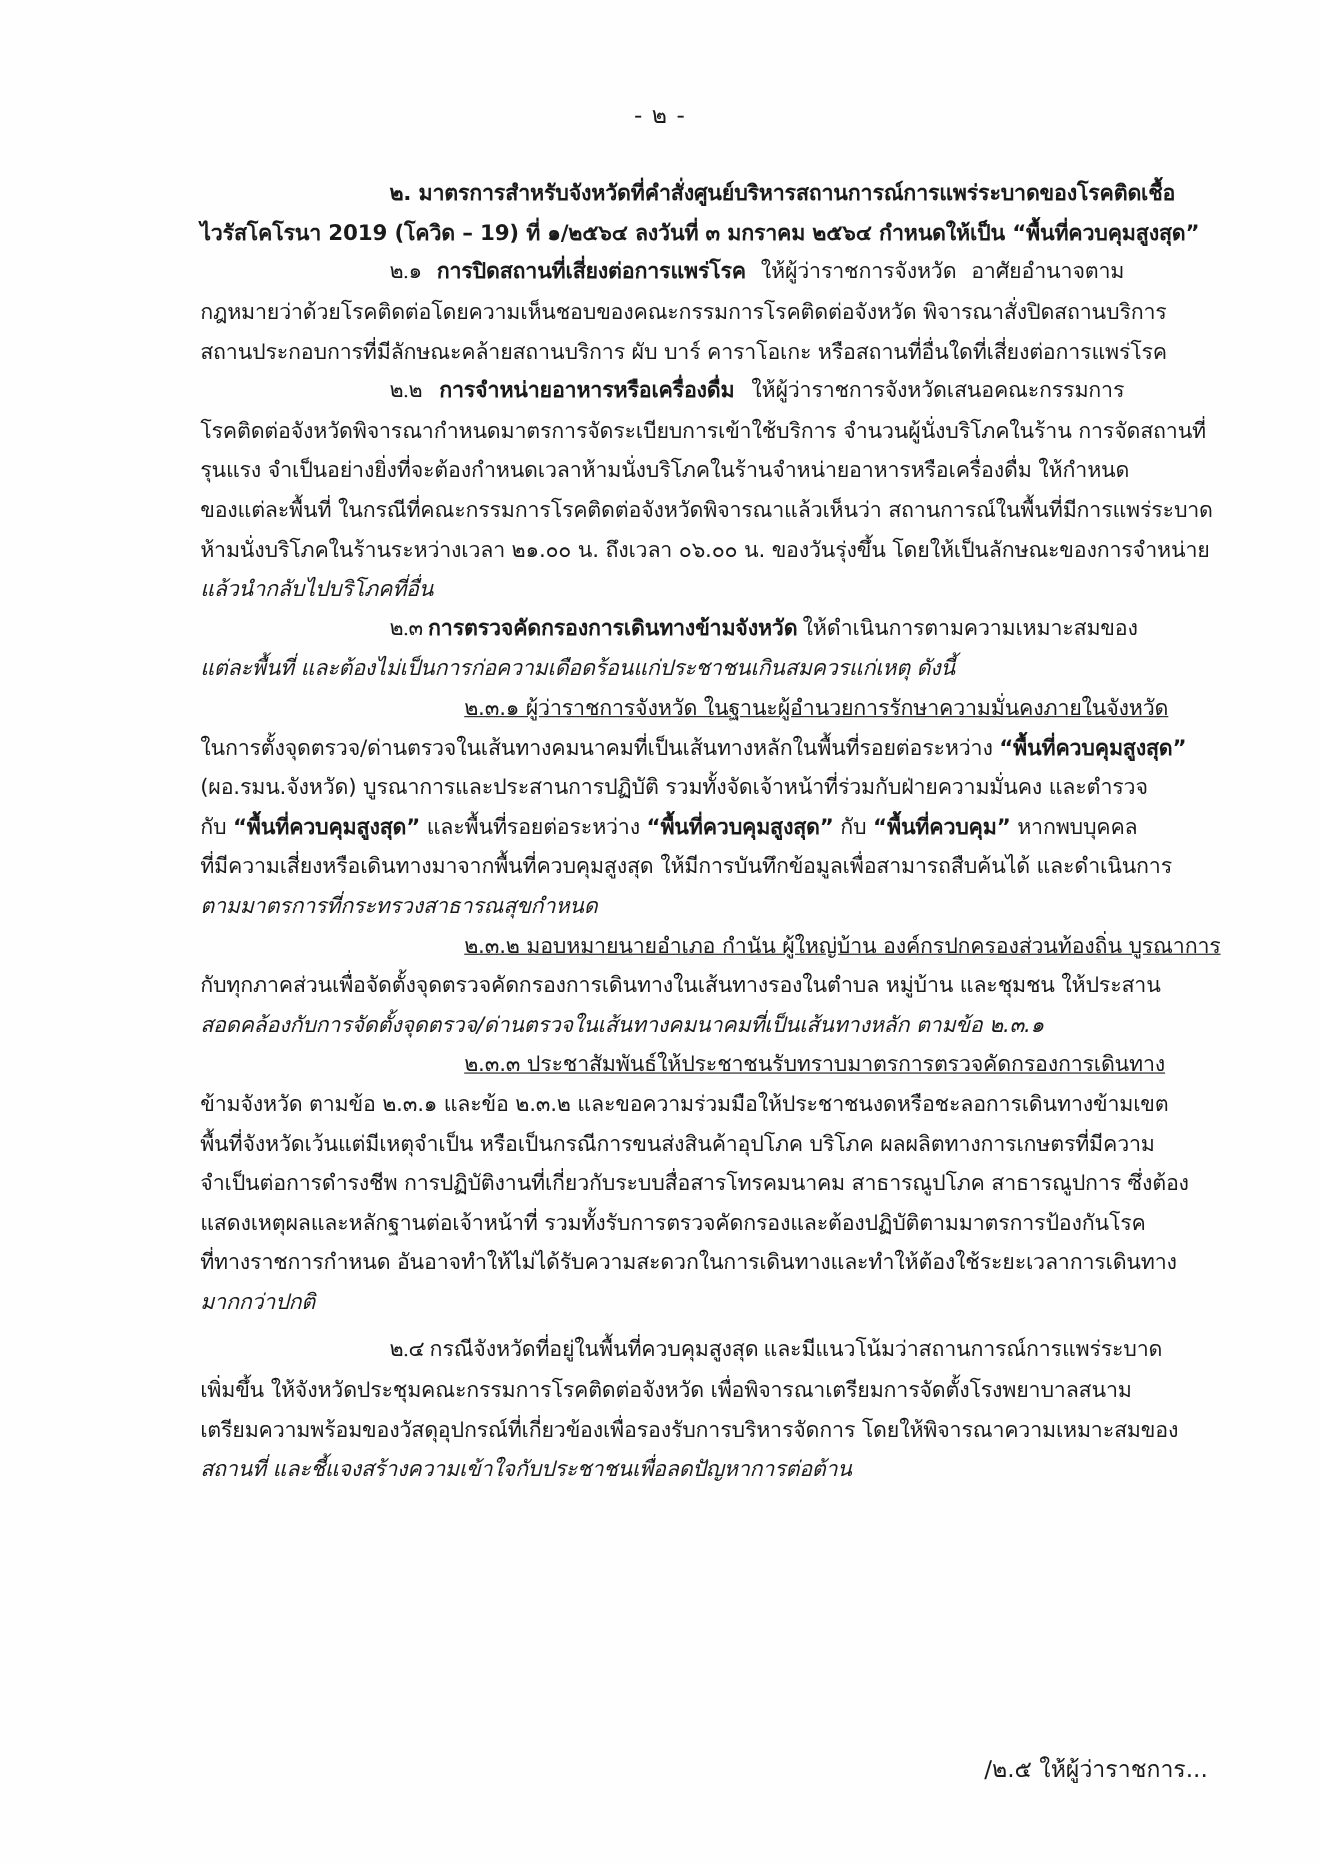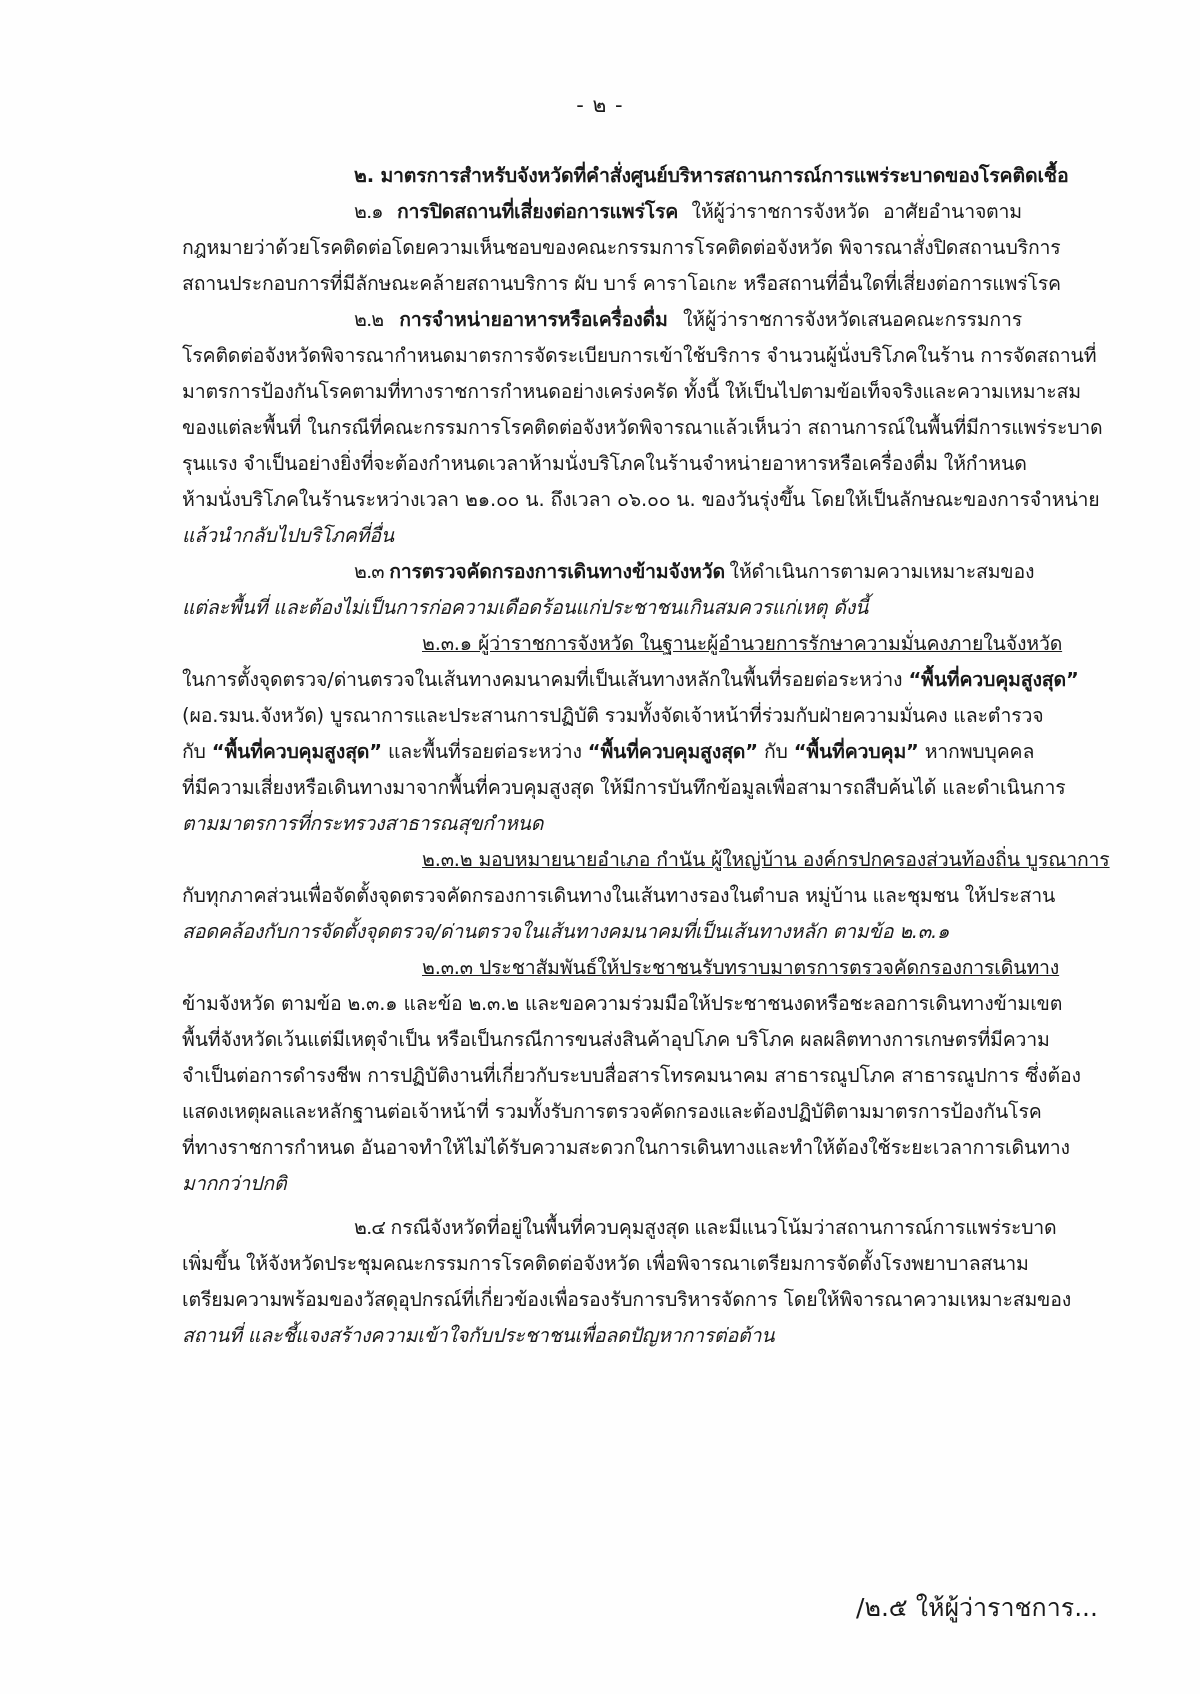--- a/index.html
+++ b/index.html
@@ -53,44 +53,44 @@
     }
     .indent1 { padding-left: 172px; font-family: Liberation Serif, serif; }
     .indent2 { padding-left: 240px; text-decoration: underline; }
     .indent-head { padding-left: 0px; text-align-last: right; }
     .bold { font-weight: bold; }
     .gap { height: 8px; }
     .footer-cont {
       position: absolute;
       right: 102px;
       top: 1590px;
-      font-size: 25px;
+      font-size: 21px;
       line-height: 36px;
     }
   </style>
 </head>
 <body>
 
 <div class="page">
 
   <div class="page-number">- ๒ -</div>
 
   <div class="content">
 
     <span class="line bold indent-head" style="padding-left:172px;">๒. มาตรการสำหรับจังหวัดที่คำสั่งศูนย์บริหารสถานการณ์การแพร่ระบาดของโรคติดเชื้อ</span>
+    <span class="line bold">ไวรัสโคโรนา 2019 (โควิด – 19) ที่ ๑/๒๕๖๔ ลงวันที่ ๓ มกราคม ๒๕๖๔ กำหนดให้เป็น “พื้นที่ควบคุมสูงสุด”</span>
 
     <span class="line indent1"><span>๒.๑</span> <b>การปิดสถานที่เสี่ยงต่อการแพร่โรค</b> <span>ให้ผู้ว่าราชการจังหวัด อาศัยอำนาจตาม</span></span>
     <span class="line">กฎหมายว่าด้วยโรคติดต่อโดยความเห็นชอบของคณะกรรมการโรคติดต่อจังหวัด พิจารณาสั่งปิดสถานบริการ</span>
     <span class="line">สถานประกอบการที่มีลักษณะคล้ายสถานบริการ ผับ บาร์ คาราโอเกะ หรือสถานที่อื่นใดที่เสี่ยงต่อการแพร่โรค</span>
 
     <span class="line indent1"><span>๒.๒</span> <b>การจำหน่ายอาหารหรือเครื่องดื่ม</b> <span>ให้ผู้ว่าราชการจังหวัดเสนอคณะกรรมการ</span></span>
     <span class="line">โรคติดต่อจังหวัดพิจารณากำหนดมาตรการจัดระเบียบการเข้าใช้บริการ จำนวนผู้นั่งบริโภคในร้าน การจัดสถานที่</span>
-    <span class="line">มาตรการป้องกันโรคตามที่ทางราชการกำหนดอย่างเคร่งครัด ทั้งนี้ ให้เป็นไปตามข้อเท็จจริงและความเหมาะสม</span>
+    <span class="line">รุนแรง จำเป็นอย่างยิ่งที่จะต้องกำหนดเวลาห้ามนั่งบริโภคในร้านจำหน่ายอาหารหรือเครื่องดื่ม ให้กำหนด</span>
     <span class="line">ของแต่ละพื้นที่ ในกรณีที่คณะกรรมการโรคติดต่อจังหวัดพิจารณาแล้วเห็นว่า สถานการณ์ในพื้นที่มีการแพร่ระบาด</span>
-    <span class="line">รุนแรง จำเป็นอย่างยิ่งที่จะต้องกำหนดเวลาห้ามนั่งบริโภคในร้านจำหน่ายอาหารหรือเครื่องดื่ม ให้กำหนด</span>
     <span class="line">ห้ามนั่งบริโภคในร้านระหว่างเวลา ๒๑.๐๐ น. ถึงเวลา ๐๖.๐๐ น. ของวันรุ่งขึ้น โดยให้เป็นลักษณะของการจำหน่าย</span>
     <span class="line last">แล้วนำกลับไปบริโภคที่อื่น</span>
 
     <span class="line indent1"><span>๒.๓</span> <b>การตรวจคัดกรองการเดินทางข้ามจังหวัด</b> <span>ให้ดำเนินการตามความเหมาะสมของ</span></span>
     <span class="line last">แต่ละพื้นที่ และต้องไม่เป็นการก่อความเดือดร้อนแก่ประชาชนเกินสมควรแก่เหตุ ดังนี้</span>
 
     <span class="line indent2">๒.๓.๑ ผู้ว่าราชการจังหวัด ในฐานะผู้อำนวยการรักษาความมั่นคงภายในจังหวัด</span>
     <span class="line"><span>ในการตั้งจุดตรวจ/ด่านตรวจในเส้นทางคมนาคมที่เป็นเส้นทางหลักในพื้นที่รอยต่อระหว่าง </span><b>“พื้นที่ควบคุมสูงสุด”</b></span>
     <span class="line">(ผอ.รมน.จังหวัด) บูรณาการและประสานการปฏิบัติ รวมทั้งจัดเจ้าหน้าที่ร่วมกับฝ่ายความมั่นคง และตำรวจ</span>
     <span class="line"><span>กับ </span><b>“พื้นที่ควบคุมสูงสุด”</b><span> และพื้นที่รอยต่อระหว่าง </span><b>“พื้นที่ควบคุมสูงสุด”</b><span> กับ </span><b>“พื้นที่ควบคุม”</b><span> หากพบบุคคล</span></span>

